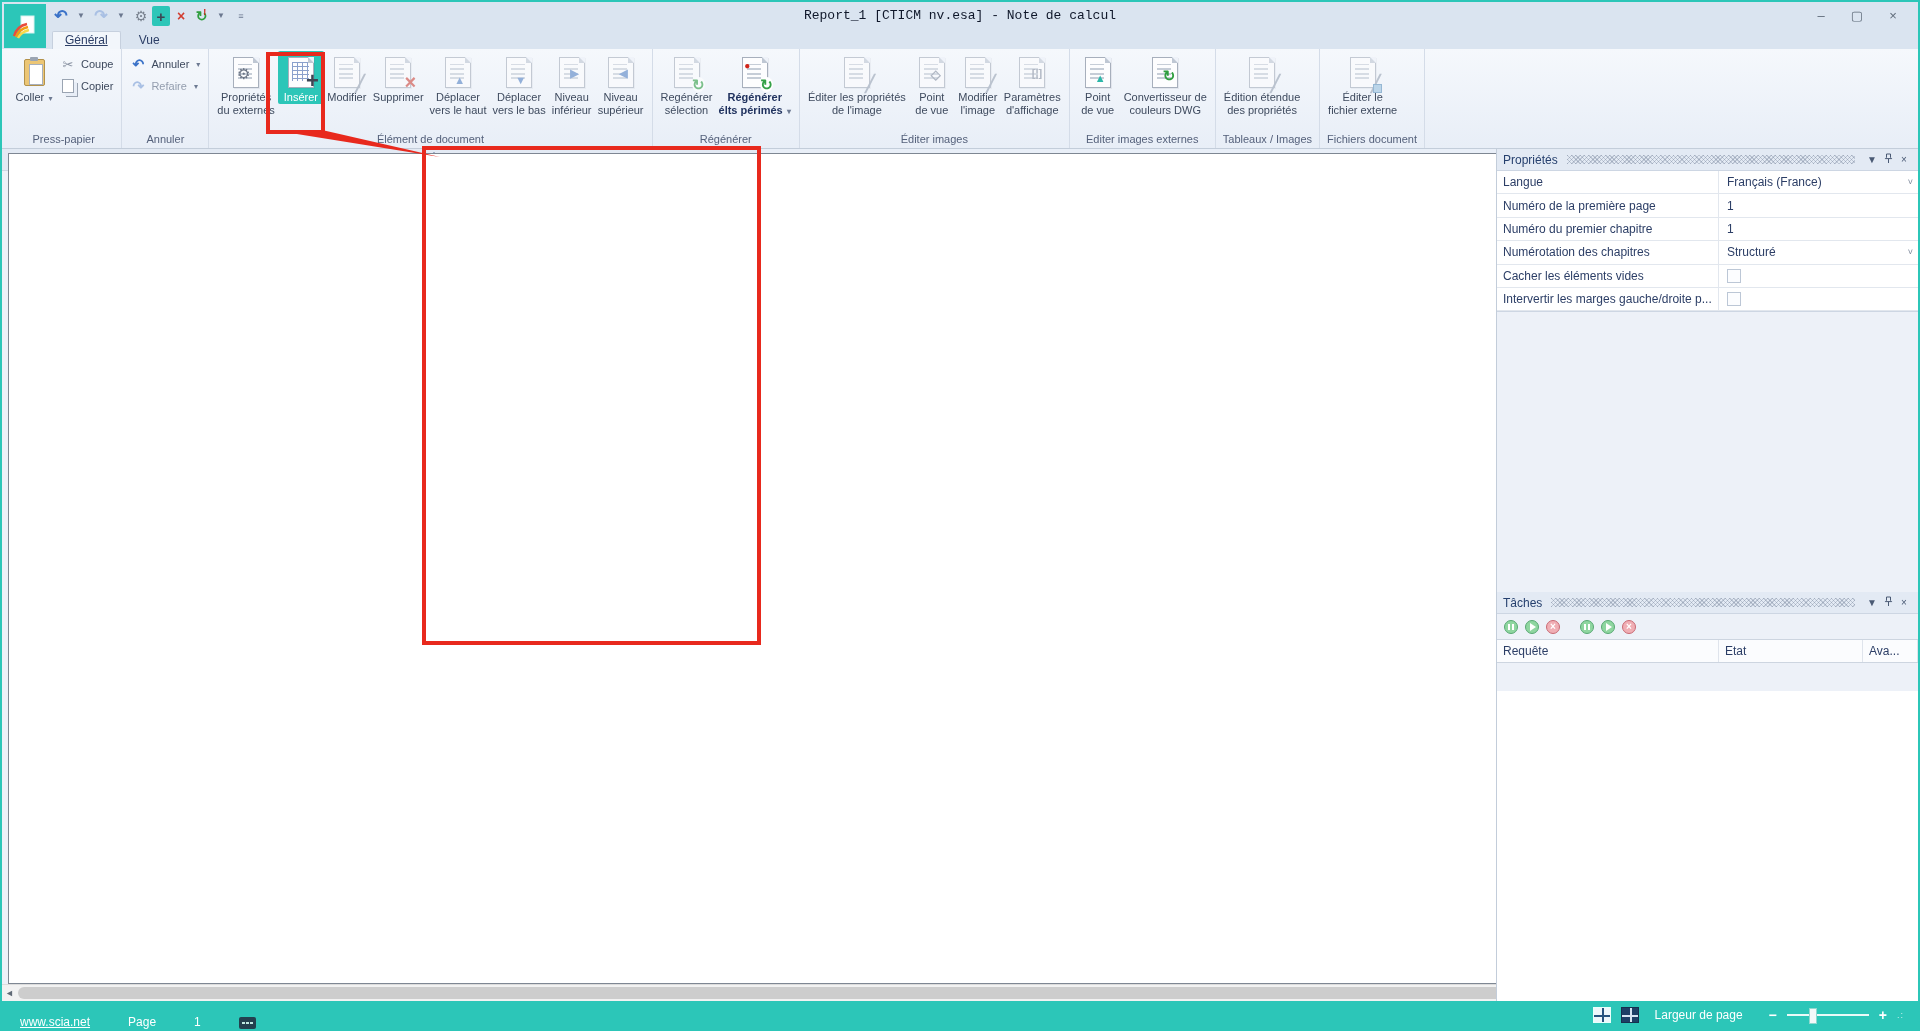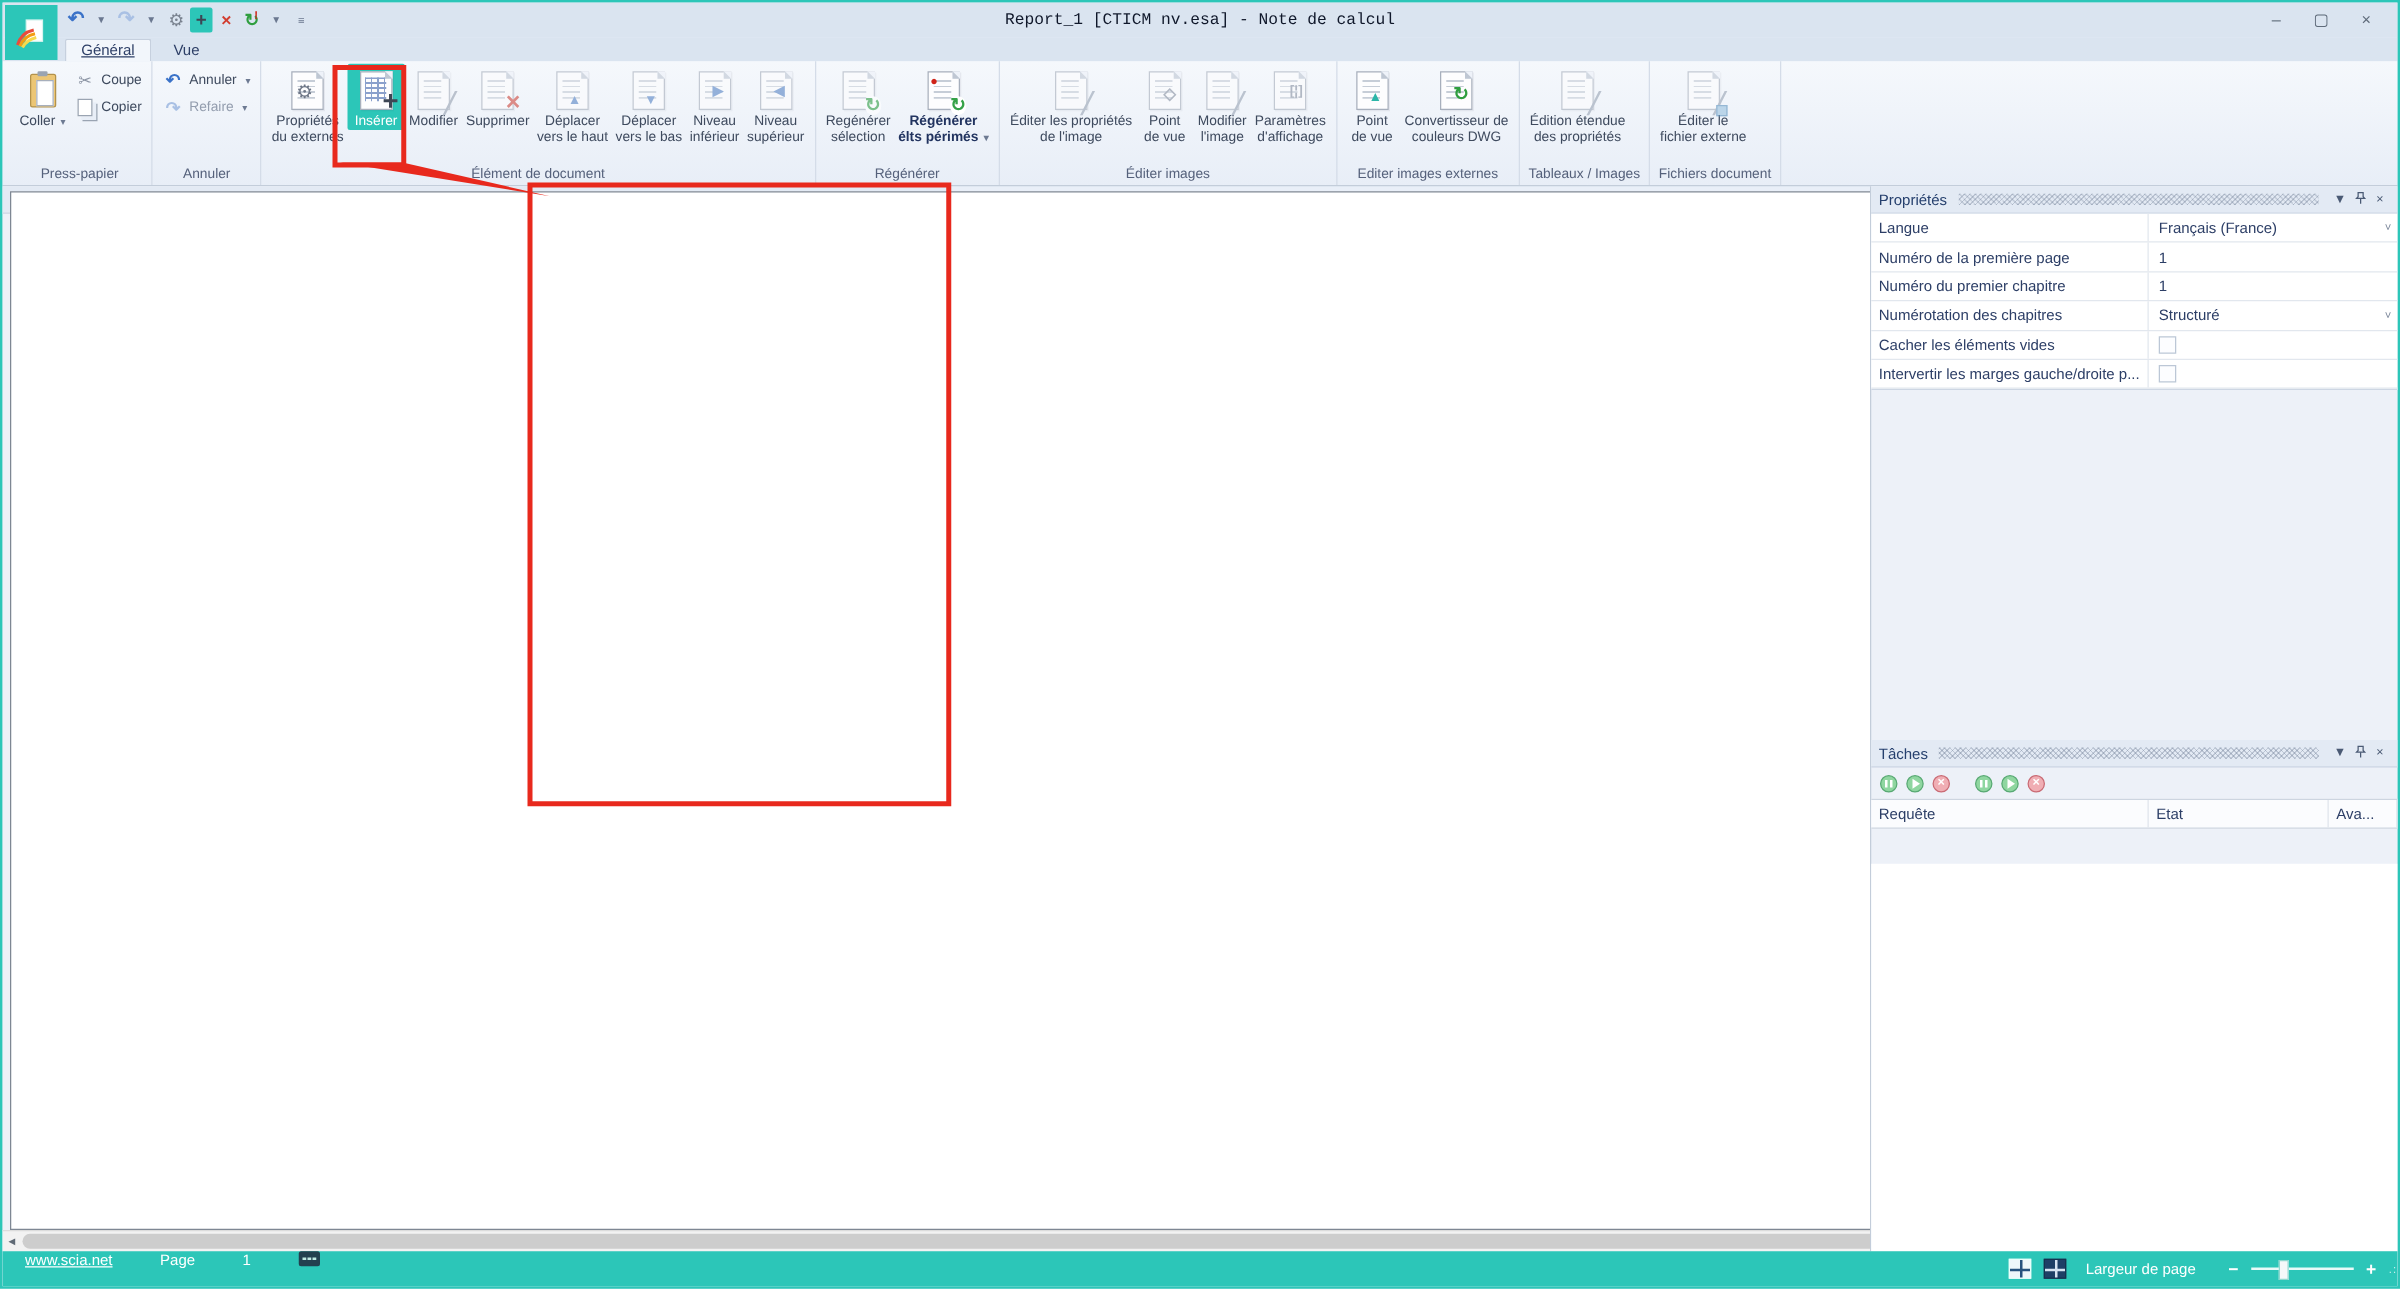--- a/index.html
+++ b/index.html
@@ -114,25 +114,25 @@
   .circ .pb i{width:2px;height:6px;background:#fff;display:block;}
   .circ .pt{width:0;height:0;border-left:6px solid #fff;border-top:4px solid transparent;border-bottom:4px solid transparent;margin-left:2px;}
   .circ .px{font-size:10px;font-weight:bold;line-height:1;}
   .gap2{width:6px;}
   #taskcols{display:flex;height:22px;background:#fbfcfe;border-top:1px solid #cdd5e0;border-bottom:1px solid #cdd5e0;
     font-size:12px;color:#2c3e66;align-items:center;}
   .tcol{padding-left:6px;border-right:1px solid #dfe4ec;height:100%;display:flex;align-items:center;box-sizing:border-box;}
   #tasklist{position:absolute;left:0;right:0;bottom:0;top:99px;background:#fff;}
   
   #statusbar{position:absolute;left:0;right:0;bottom:0;height:28px;background:#2cc6b8;color:#fff;font-size:12px;}
-  #sb-left{position:absolute;left:18px;top:0;height:100%;display:flex;align-items:flex-start;gap:38px;}
+  #sb-left{position:absolute;left:18px;top:0;height:100%;display:flex;align-items:flex-end;gap:38px;}
   #sb-link{color:#fff;text-decoration:underline;}
   #pgicon{width:17px;height:12px;background:#23404f;border-radius:2px;display:flex;align-items:center;justify-content:center;gap:1px;}
   #pgicon i{width:3px;height:2px;background:#bfe9e2;display:block;}
-  #sb-right{position:absolute;right:0;top:0;height:100%;display:flex;align-items:center;gap:10px;justify-content:center;}
+  #sb-right{position:absolute;right:14px;top:0;height:100%;display:flex;align-items:center;gap:10px;justify-content:center;}
   .viewic{width:16px;height:14px;border:1px solid #e8fffb;background:#eef6fa;position:relative;}
   .viewic.dark{background:#1e3f66;border-color:#16304e;}
   .viewic::before{content:'';position:absolute;left:50%;top:0;bottom:0;width:2px;background:#27527e;}
   .viewic.dark::before{background:#d7e4f2;}
   .viewic::after{content:'';position:absolute;top:50%;left:0;right:0;height:2px;background:#27527e;}
   .viewic.dark::after{background:#d7e4f2;}
   #zoomtrack{width:82px;height:2px;background:rgba(255,255,255,.9);position:relative;}
   #zoomhandle{position:absolute;left:22px;top:-6px;width:6px;height:14px;background:#f4f8f9;border:1px solid #8fd8cf;}
   .zpm{font-size:14px;font-weight:bold;}
   #grip{color:rgba(255,255,255,.75);font-size:9px;letter-spacing:1px;}

